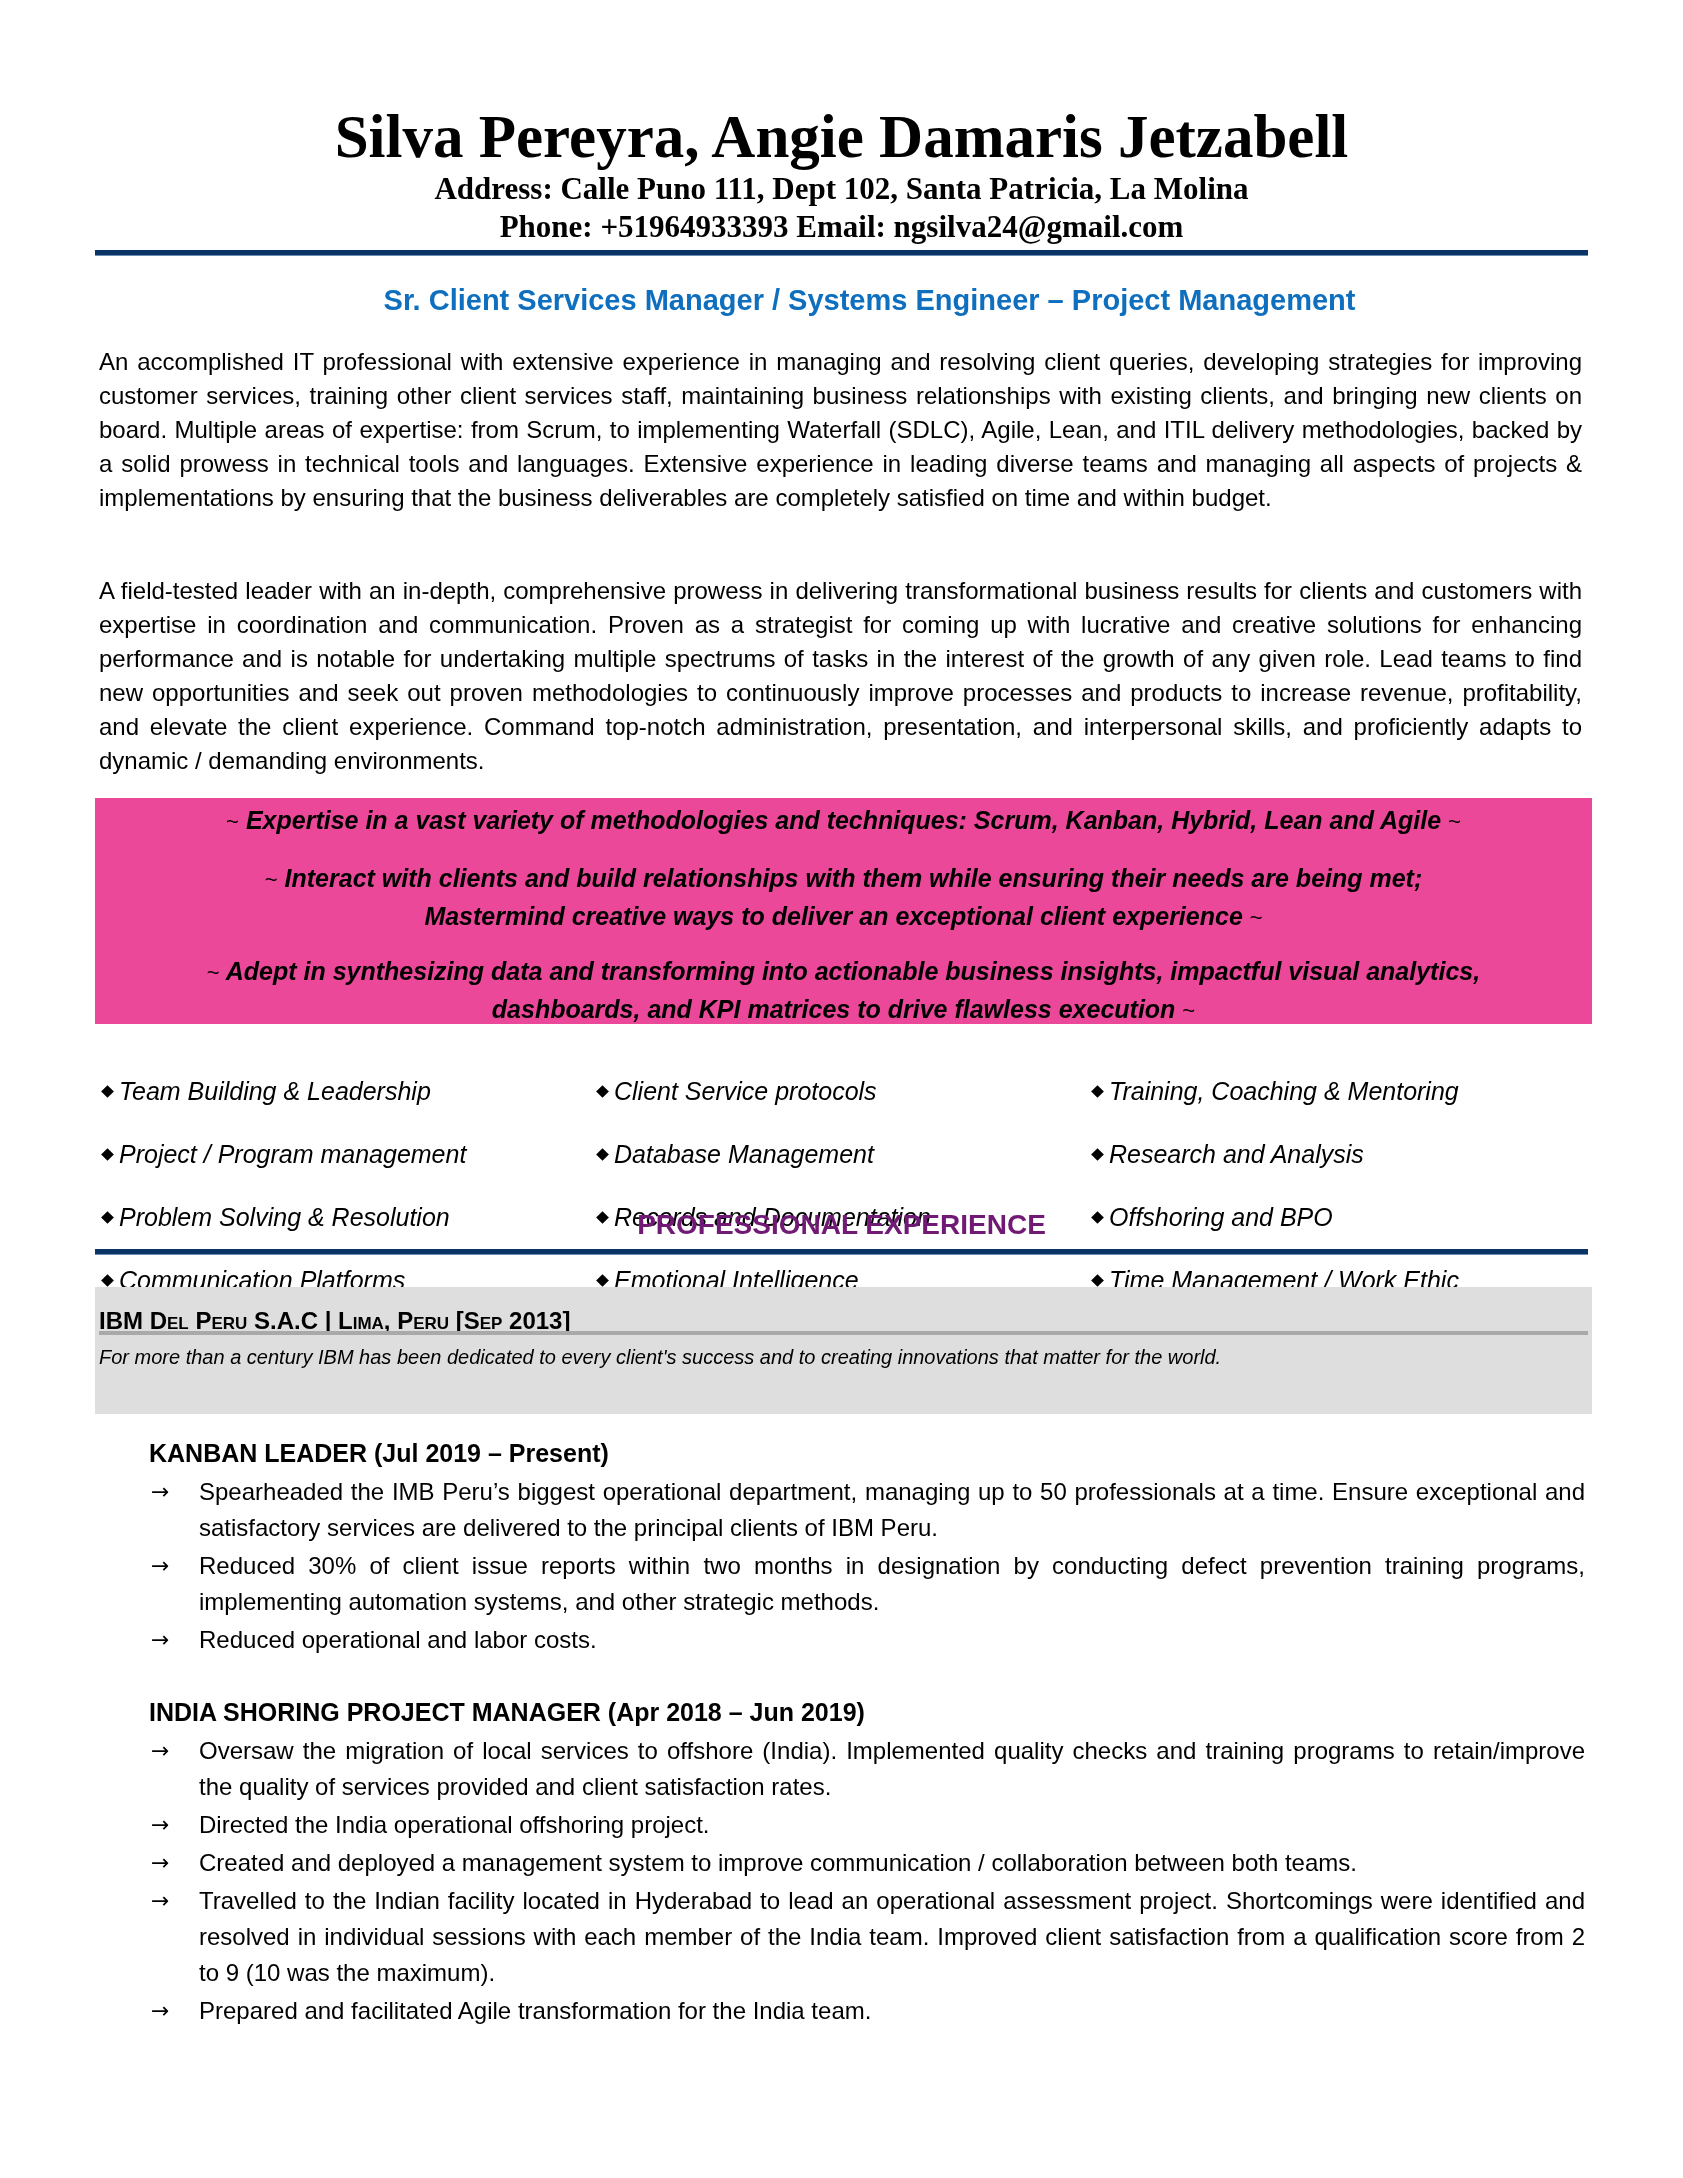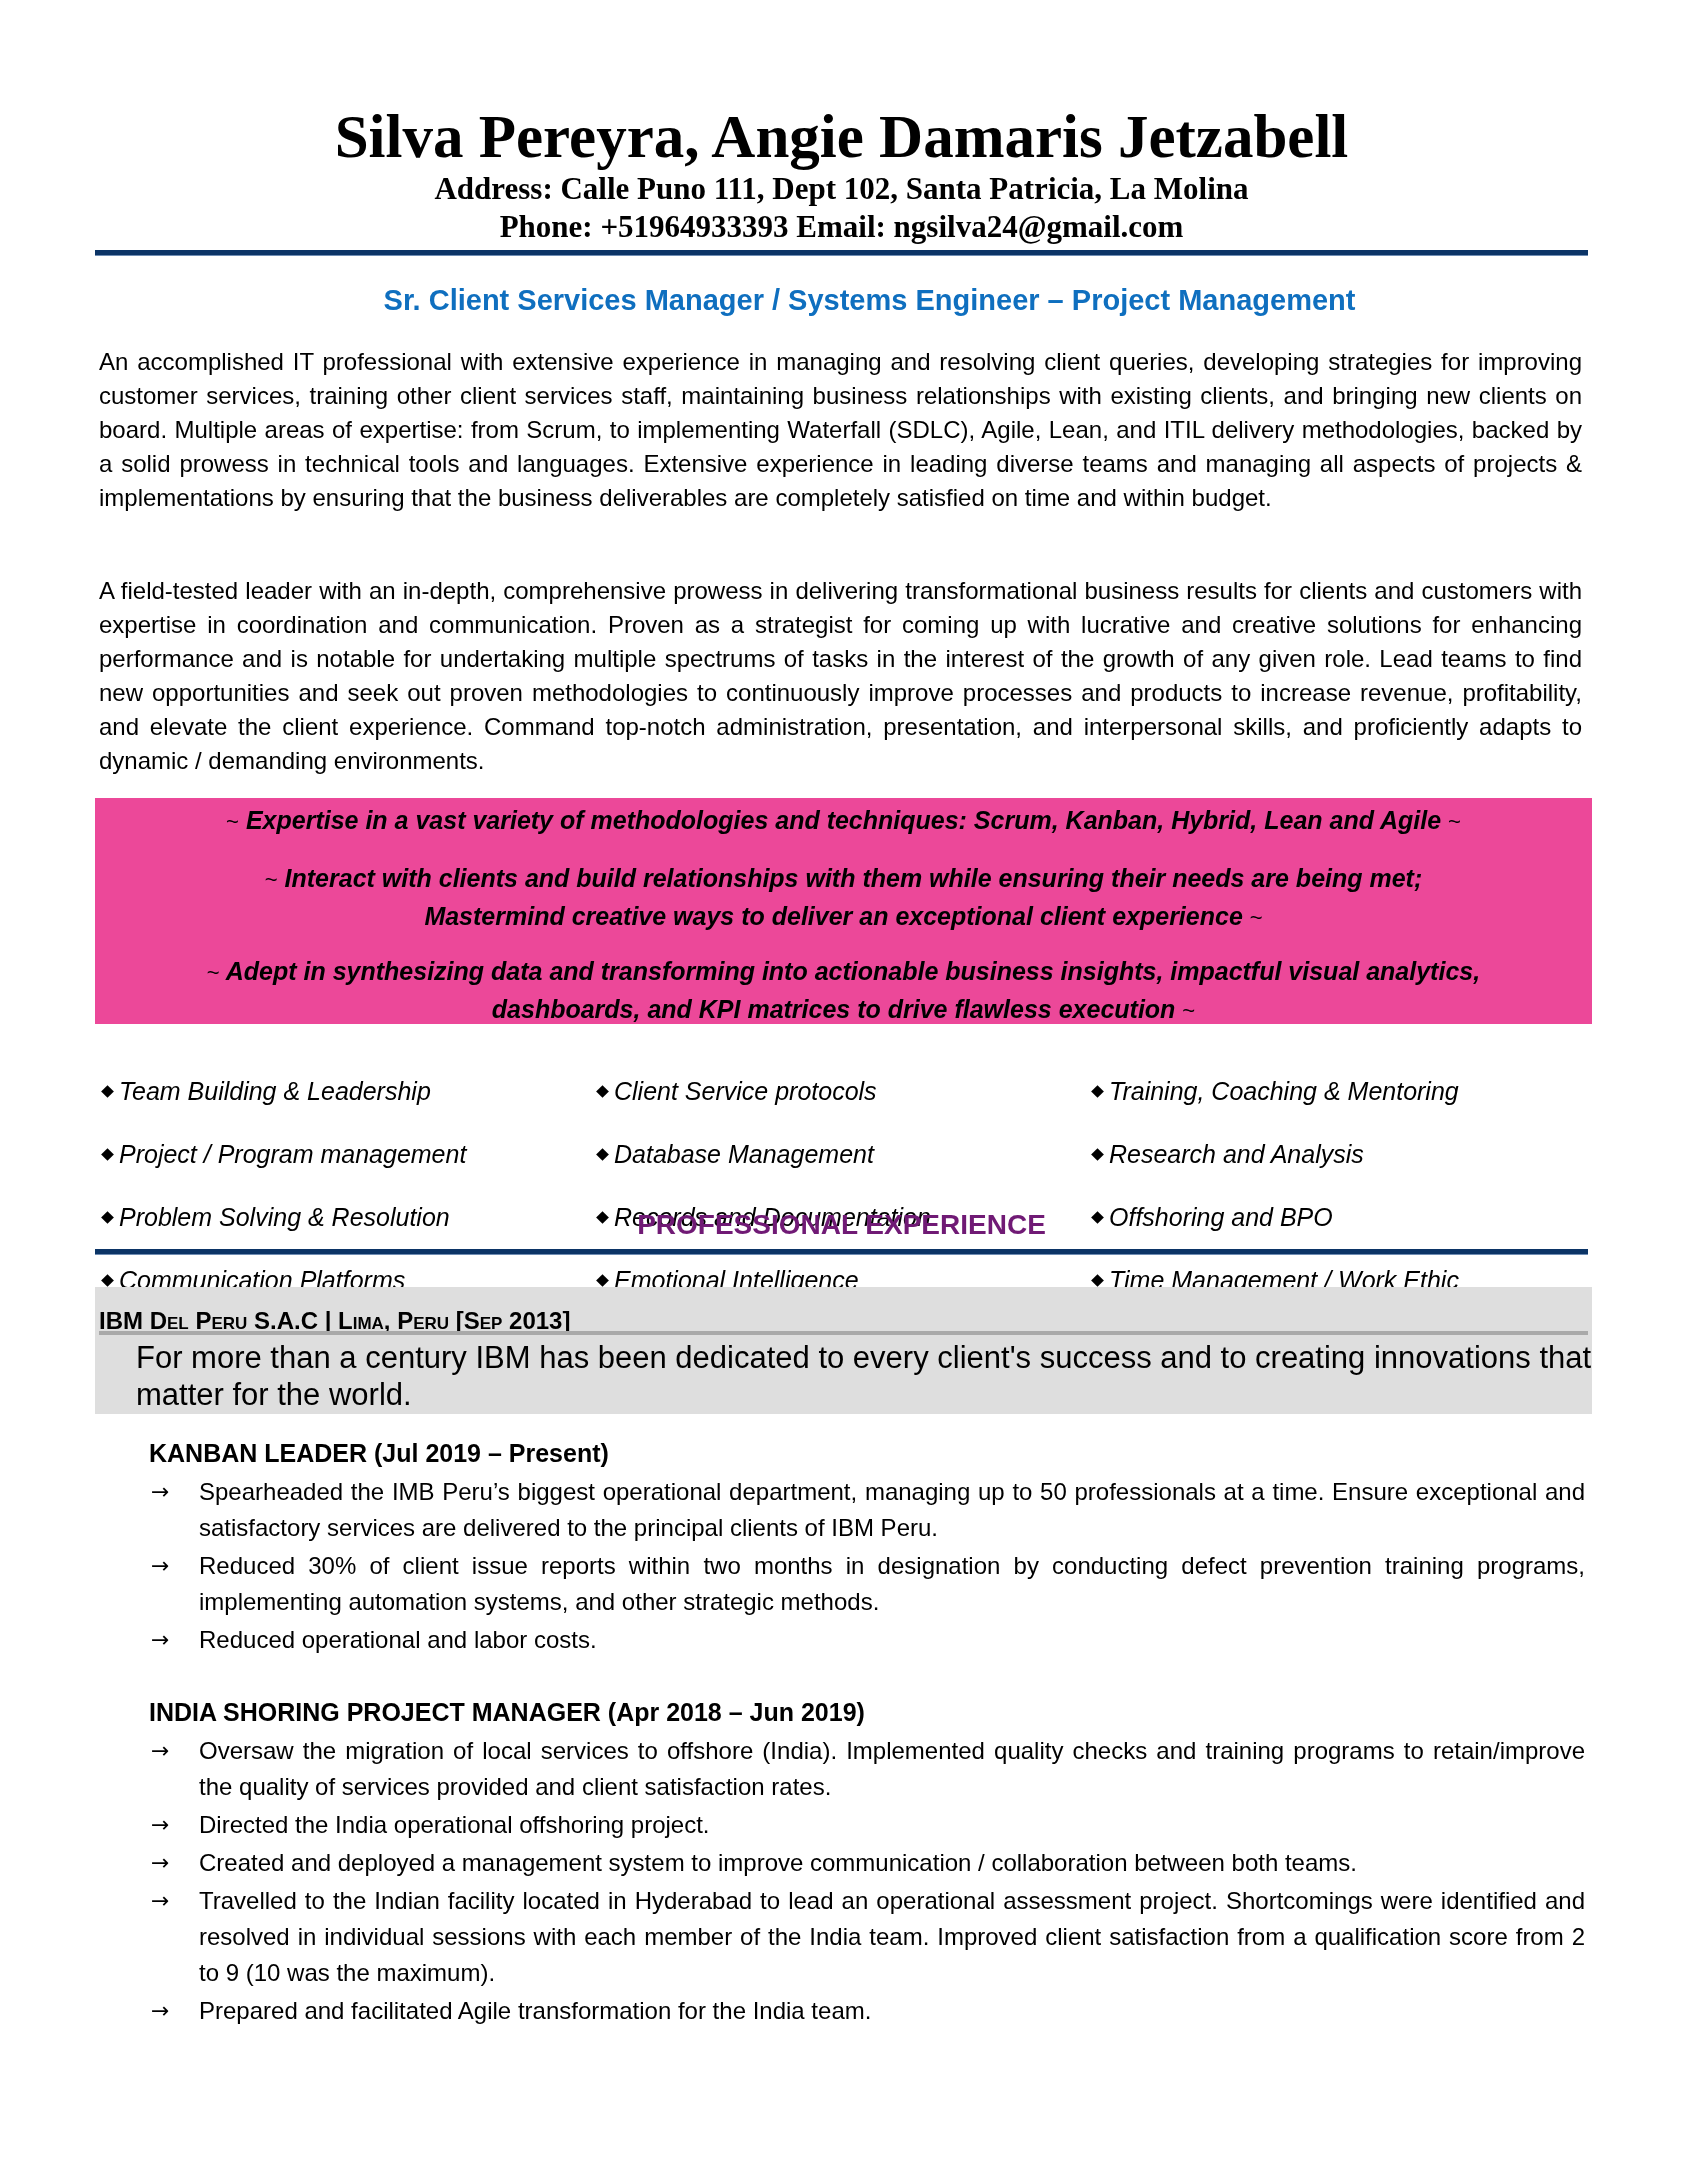--- a/index.html
+++ b/index.html
@@ -44,21 +44,21 @@
   .diamond { display: inline-block; width: 9px; height: 9px; background: #000; transform: rotate(45deg);
     margin: 0 7px 4px 4px; vertical-align: middle; }
 
   .section-title { position: absolute; top: 1206px; left: 0; width: 1683px; text-align: center;
     color: #701a75; font-weight: bold; font-size: 28px; line-height: 38px; }
 
   .company-box { position: absolute; left: 95px; top: 1287px; width: 1497px; height: 127px; background: #dedede; }
   .company-name { position: absolute; left: 4px; top: 18px; font-weight: bold; font-size: 24px; line-height: 32px;
     font-variant: small-caps; }
   .company-divider { position: absolute; left: 4px; top: 44px; width: 1489px; height: 4px; background: #a9a9a9; }
-  .company-desc { position: absolute; left: 4px; top: 52px; width: 1485px; font-size: 31px; line-height: 37px; margin-left: 37px; }
+  .company-desc { position: absolute; left: 4px; top: 52px; width: 1485px; font-style: italic; font-size: 20px; line-height: 37px; }
 
   .job { position: absolute; left: 149px; width: 1436px; }
   .job.j1 { top: 1436px; }
   .job.j2 { top: 1695px; }
   .job-title { font-weight: bold; font-size: 25px; line-height: 34px; margin-bottom: 4px; }
   .bullet { position: relative; padding-left: 50px; font-size: 24px; line-height: 36px;
     text-align: justify; text-align-last: left; margin-bottom: 2px; }
   .arrow { position: absolute; left: 2px; top: 0; font-family: "DejaVu Sans", sans-serif; font-size: 22px; }
 </style>
 </head>

